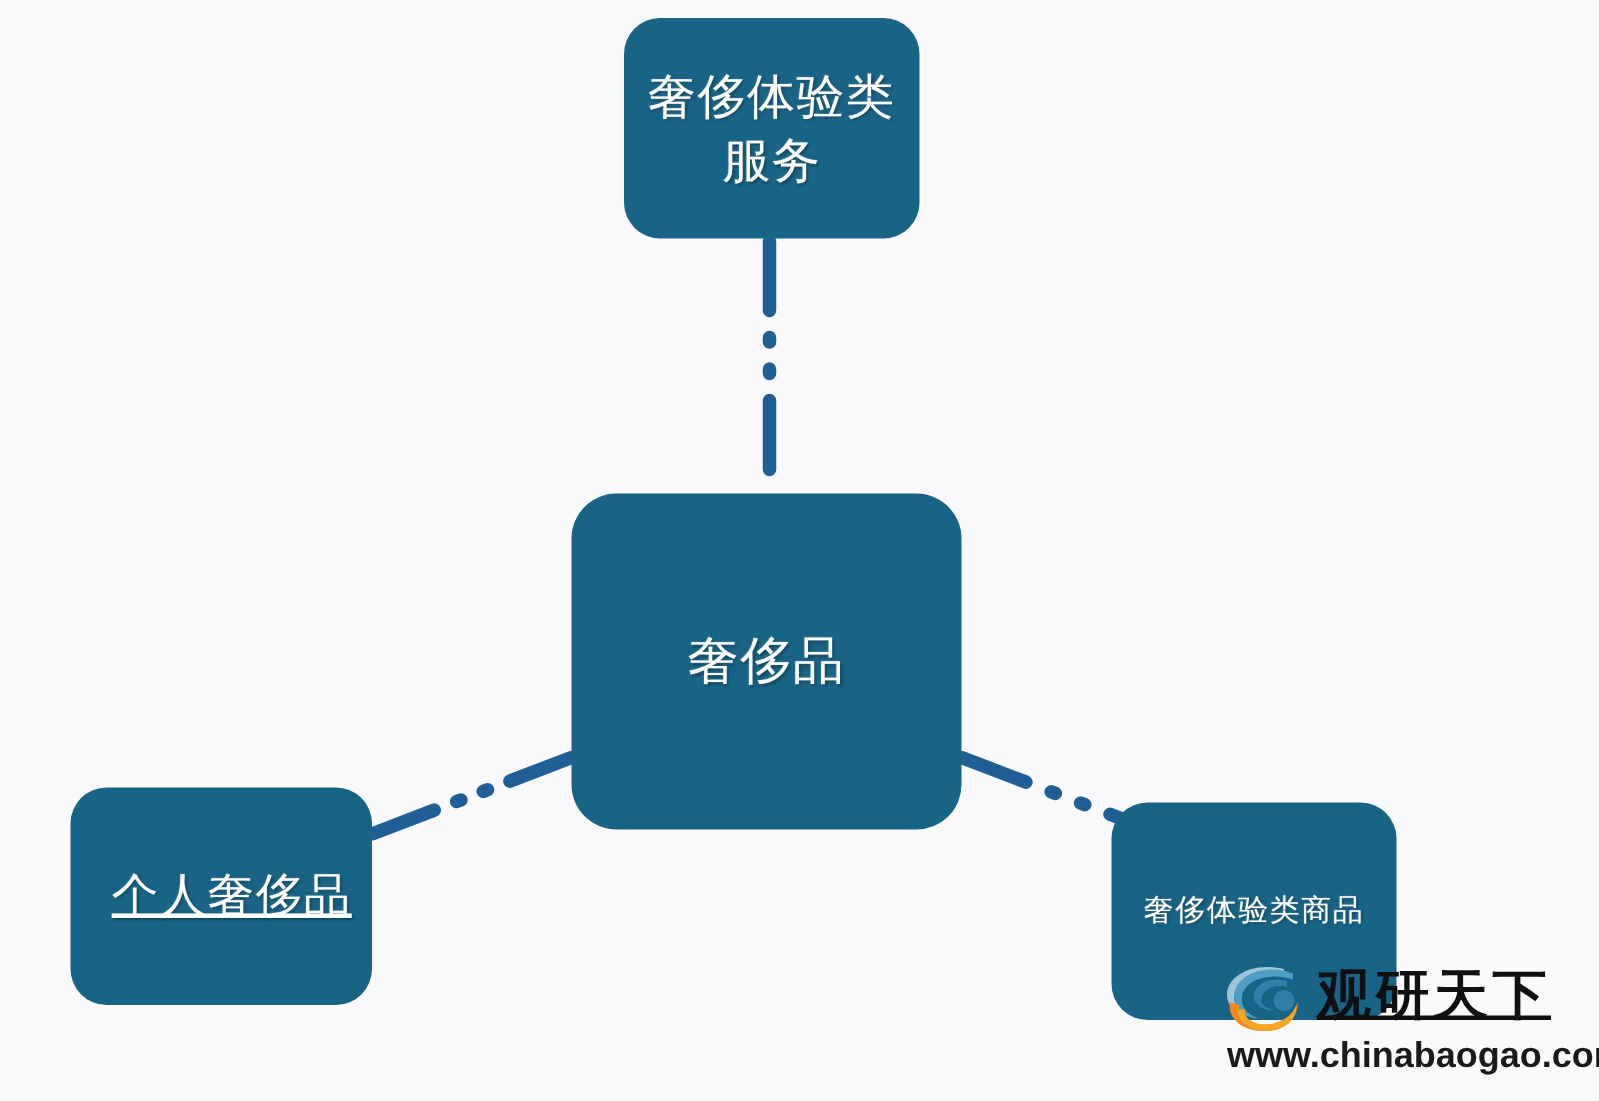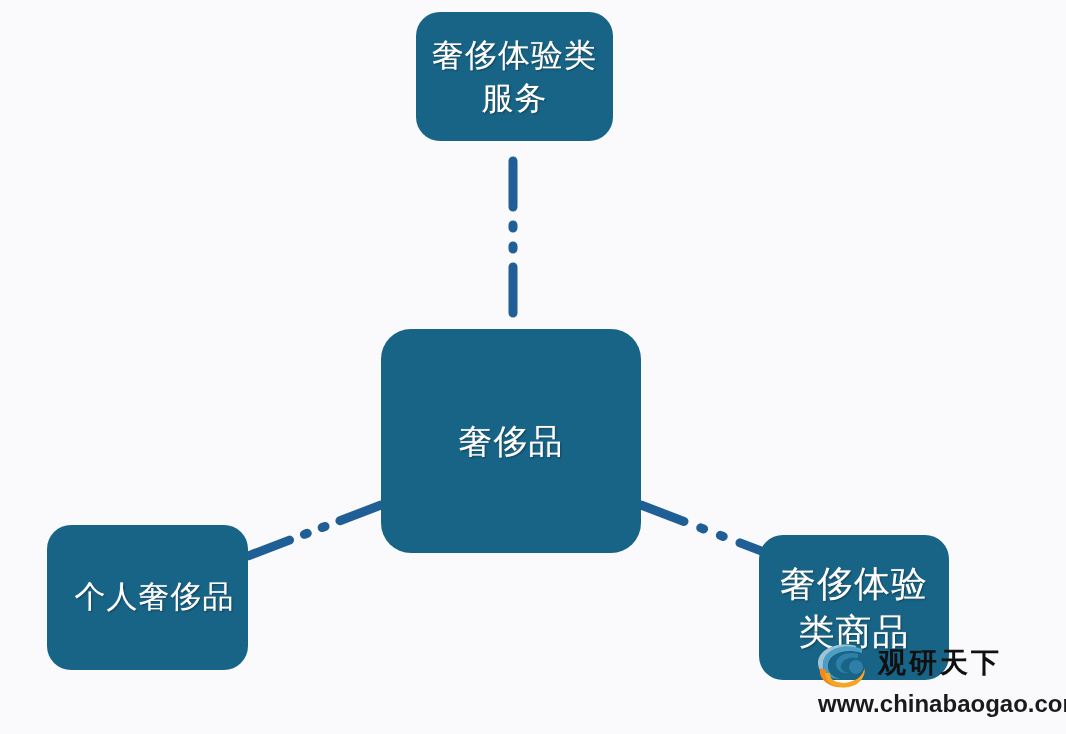--- a/index.html
+++ b/index.html
@@ -52,21 +52,21 @@
   .node-label {
     display: block;
     padding: 0 10px;
     white-space: normal;
   }
 
   #node-top {
     left: 416px;
     top: 12px;
     width: 197px;
-    height: 129px;
+    height: 147px;
     font-size: 32px;
     border-radius: 24px;
   }
 
   #node-center {
     left: 381px;
     top: 313px;
     width: 260px;
     height: 224px;
     font-size: 34px;
@@ -79,28 +79,29 @@
     top: 525px;
     width: 201px;
     height: 145px;
     font-size: 31px;
     border-radius: 24px;
   }
   #node-bottom-left .node-label {
     text-align: left;
     padding-left: 22px;
     padding-right: 8px;
+    text-decoration: underline;
   }
 
   #node-bottom-right {
-    left: 759px;
+    left: 741px;
     top: 535px;
     width: 190px;
     height: 145px;
-    font-size: 36px;
+    font-size: 20px;
     border-radius: 24px;
   }
 
   
   #watermark {
     position: absolute;
     left: 812px;
     top: 638px;
     width: 250px;
     height: 92px;
@@ -110,27 +111,28 @@
     position: absolute;
     left: 0px;
     top: 2px;
     width: 62px;
     height: 52px;
   }
   #wm-brand {
     position: absolute;
     left: 66px;
     top: 0px;
-    font-size: 28px;
+    font-size: 36px;
     font-weight: bold;
     color: #101010;
     letter-spacing: 3px;
     line-height: 50px;
     white-space: nowrap;
     font-family: "Liberation Sans", "DejaVu Sans", sans-serif;
+    text-decoration: underline;
   }
   #wm-url {
     position: absolute;
     left: 6px;
     top: 52px;
     font-size: 24px;
     font-weight: bold;
     color: #1a1a1a;
     letter-spacing: 0px;
     white-space: nowrap;

